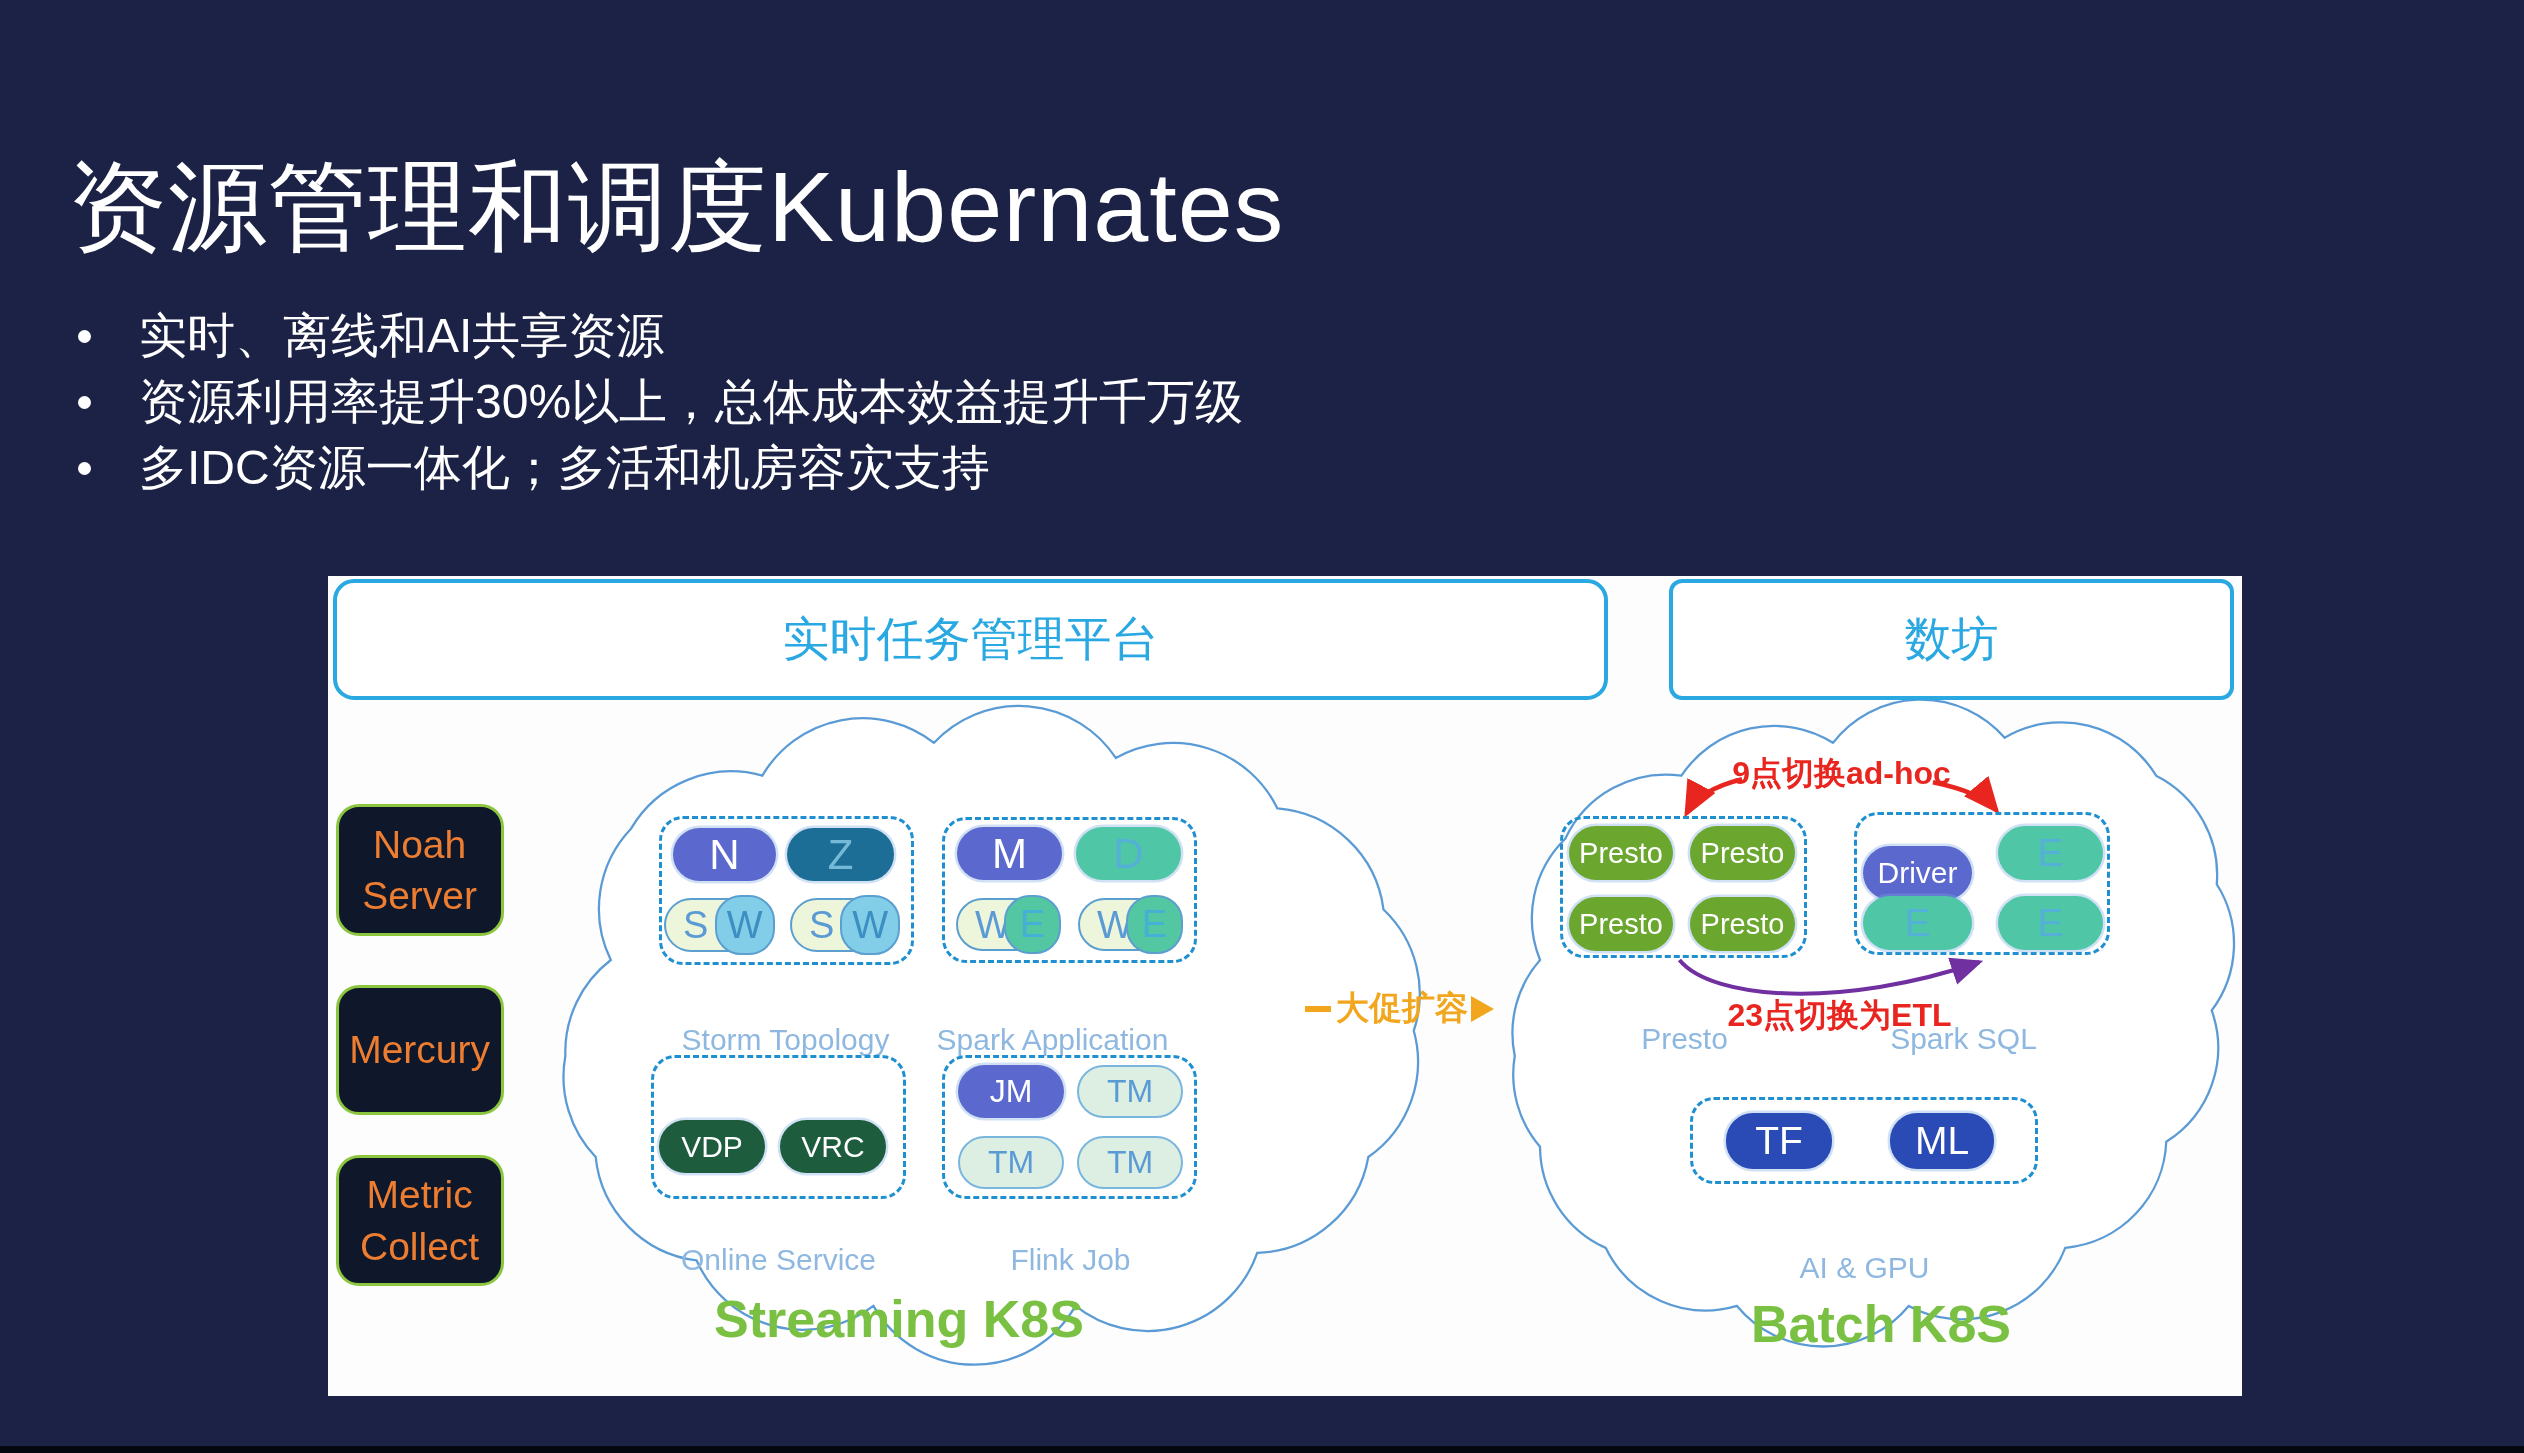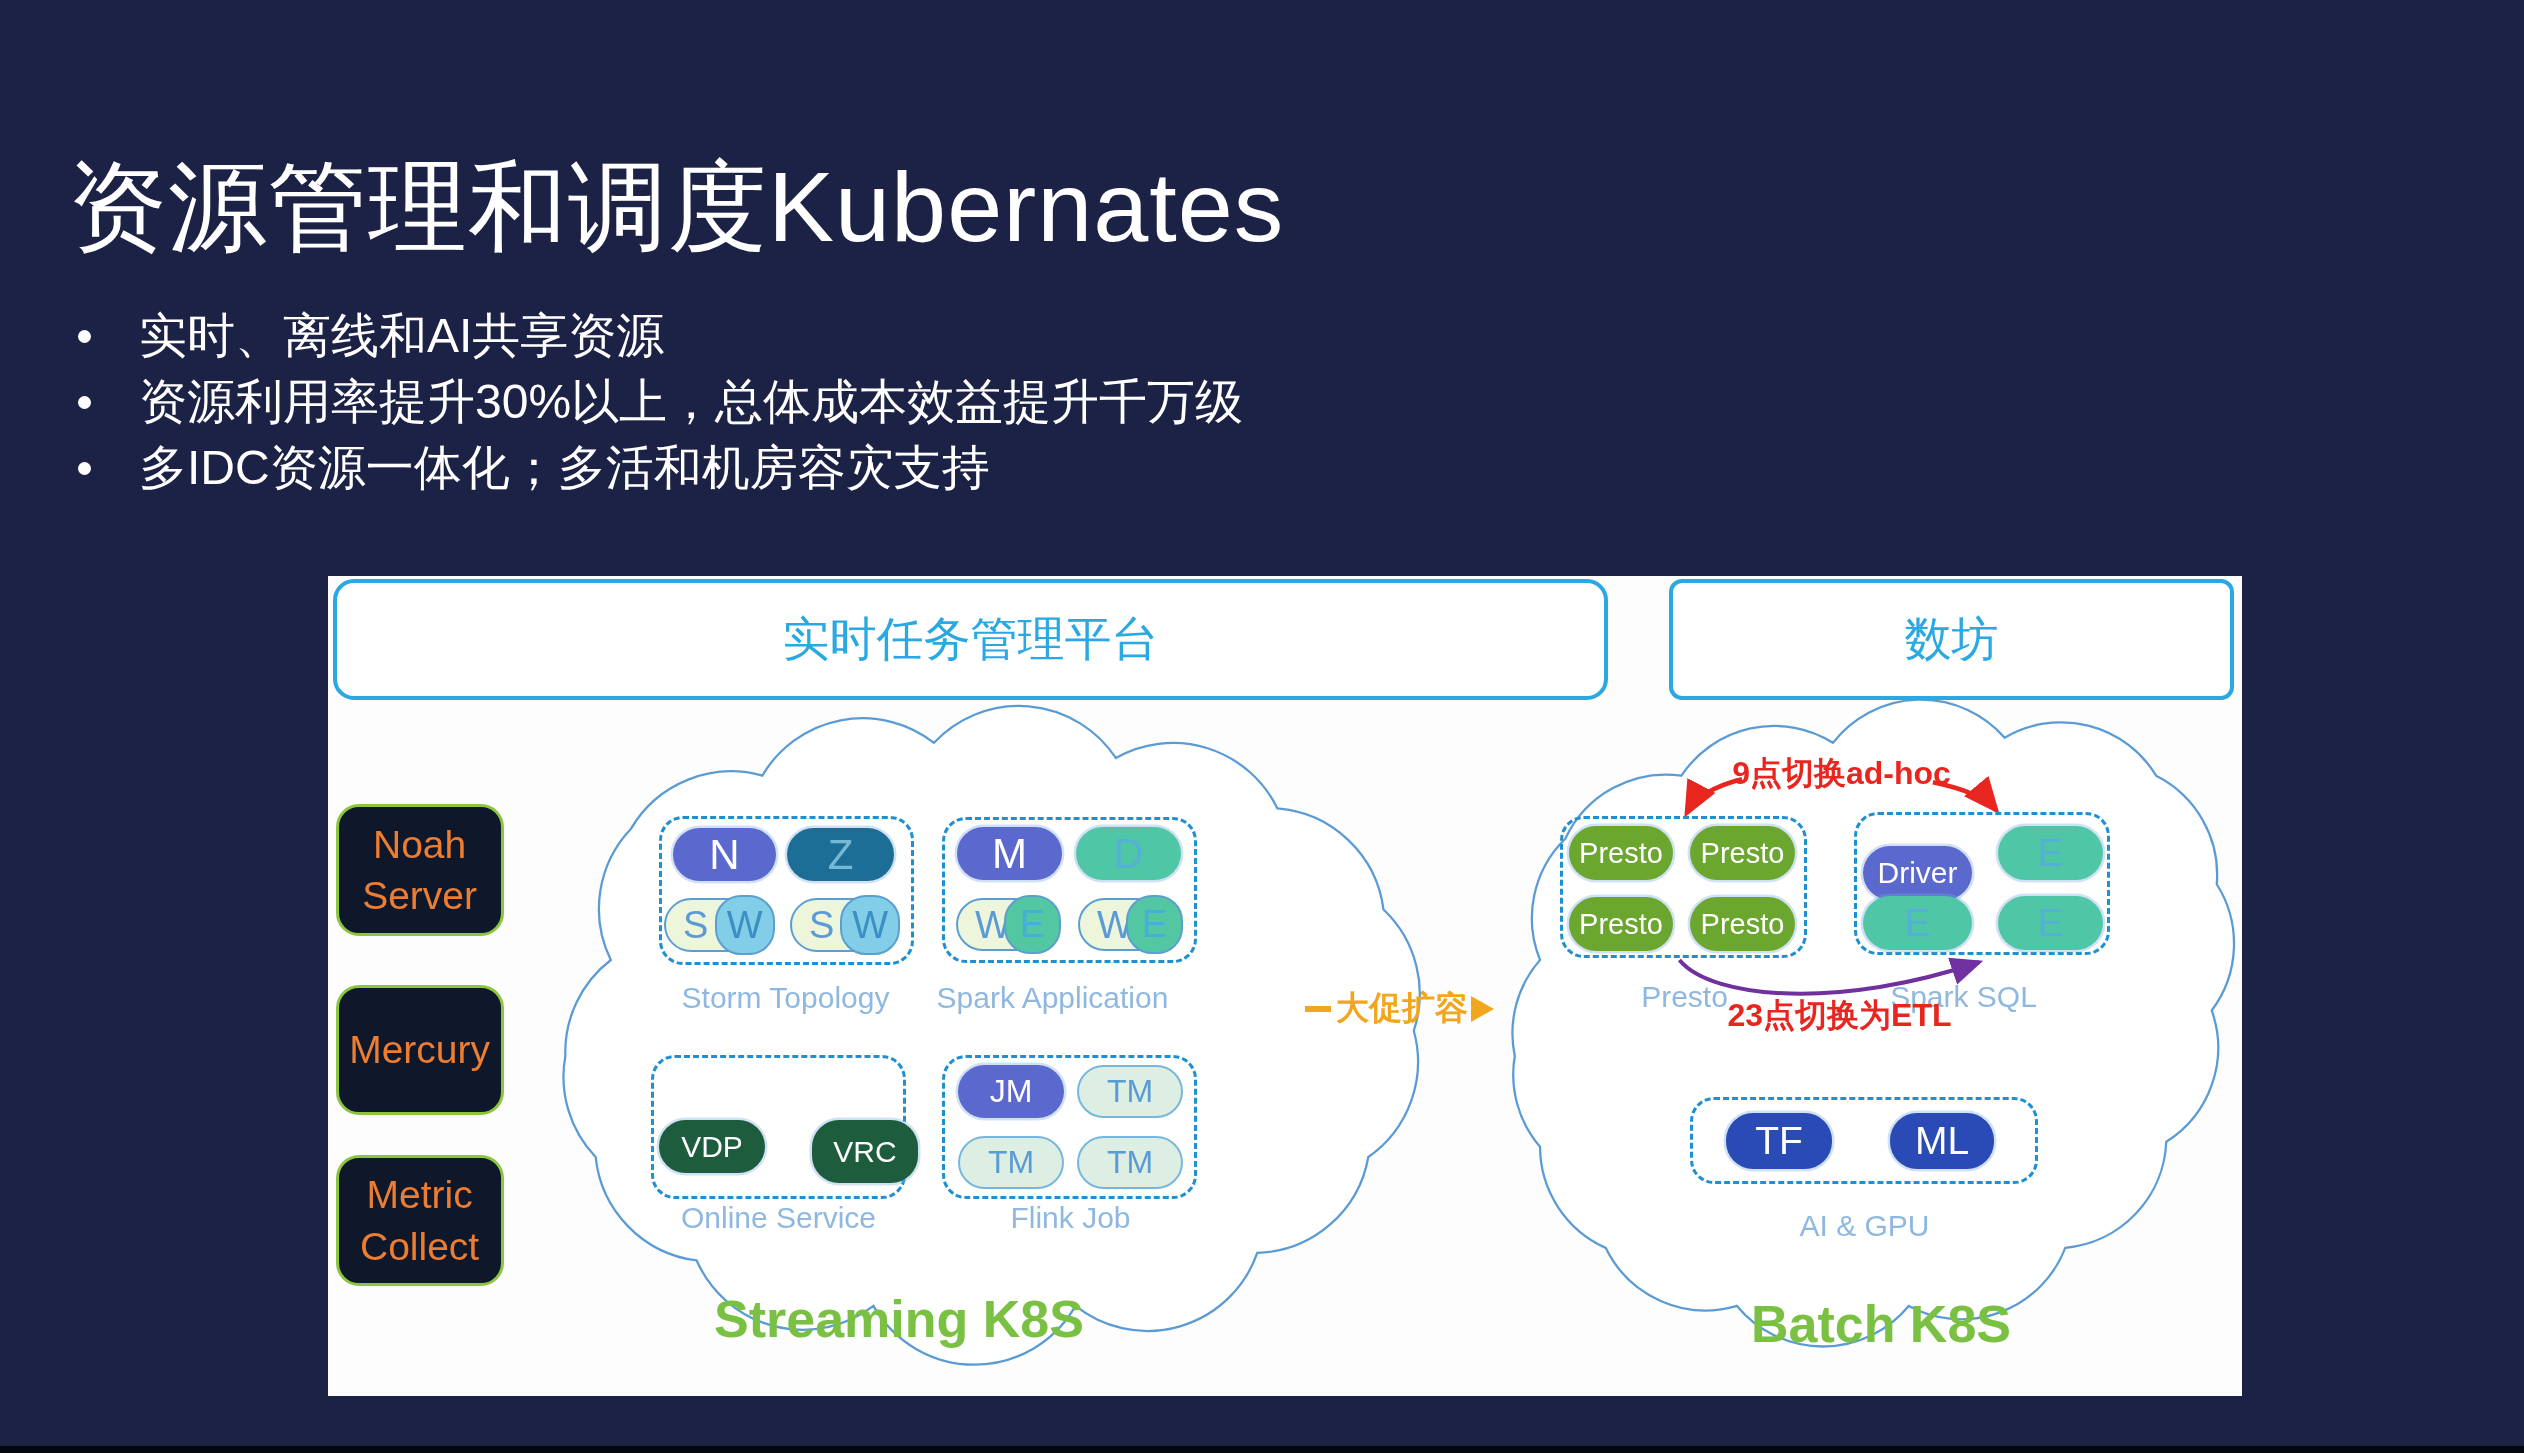--- a/index.html
+++ b/index.html
@@ -17,21 +17,21 @@
   .cloud-layer{position:absolute;left:0;top:0;z-index:1;}
 
   .hdr-box{position:absolute;top:3px;height:121px;box-sizing:border-box;border:4.5px solid #29a8e2;
            border-radius:13px;background:#ffffff;display:flex;align-items:center;justify-content:center;
            color:#29a8e2;font-size:47px;z-index:3;}
   .side-box{position:absolute;left:7.6px;width:168px;box-sizing:border-box;border:3px solid #8cc63f;
             border-radius:23px;background:#0f172a;display:flex;align-items:center;justify-content:center;
             text-align:center;color:#ed7d31;font-size:39px;line-height:1.32;z-index:3;}
 
   .grp{position:absolute;box-sizing:border-box;border:3px dashed #1e8fd0;border-radius:24px;z-index:2;}
-  .grp-label{position:absolute;width:353px;text-align:center;color:#8fb8e0;font-size:30px;z-index:2;white-space:nowrap;}
+  .grp-label{position:absolute;width:353px;text-align:center;color:#8fb8e0;font-size:30px;z-index:2;white-space:nowrap;margin-top:42px;}
 
   .pill{position:absolute;box-sizing:border-box;border-radius:27px;display:flex;align-items:center;
         justify-content:center;z-index:2;font-weight:500;box-shadow:0 0 0 2.5px rgba(120,170,225,0.35);}
   .p-indigo{background:#5b68cd;color:#ffffff;}
   .p-darkteal{background:#1d6e97;color:#74bad8;}
   .p-teal{background:#4fc7a6;color:#55b0d8;}
   .p-olive{background:#6ba62f;color:#ffffff;}
   .p-forest{background:#1d5c3c;color:#ffffff;}
   .p-royal{background:#2a4ab5;color:#ffffff;}
   .p-mint{background:#dcefe2;color:#5b9bd5;border:2px solid #79b6de;box-shadow:none;}
@@ -153,21 +153,21 @@
       <span class="ov ov-teal">
         <span>E</span>
       </span>
     </div>
     <div class="grp-label" style="left:548px;top:405px;">Spark Application</div>
 
     <div class="grp" style="left:323px;top:479px;width:255px;height:144px;"></div>
     <div class="pill p-forest f60" style="left:331px;top:524px;width:106px;height:53px;">
       <span>VDP</span>
     </div>
-    <div class="pill p-forest f60" style="left:484px;top:524px;width:106px;height:63px;">
+    <div class="pill p-forest f60" style="left:452px;top:524px;width:106px;height:53px;">
       <span>VRC</span>
     </div>
     <div class="grp-label" style="left:274px;top:625px;">Online Service</div>
 
     <div class="grp" style="left:614px;top:479px;width:255px;height:144px;"></div>
     <div class="pill p-indigo f64" style="left:630px;top:489px;width:106px;height:53px;">
       <span>JM</span>
     </div>
     <div class="pill p-mint f64" style="left:749px;top:489px;width:106px;height:53px;">
       <span>TM</span>

